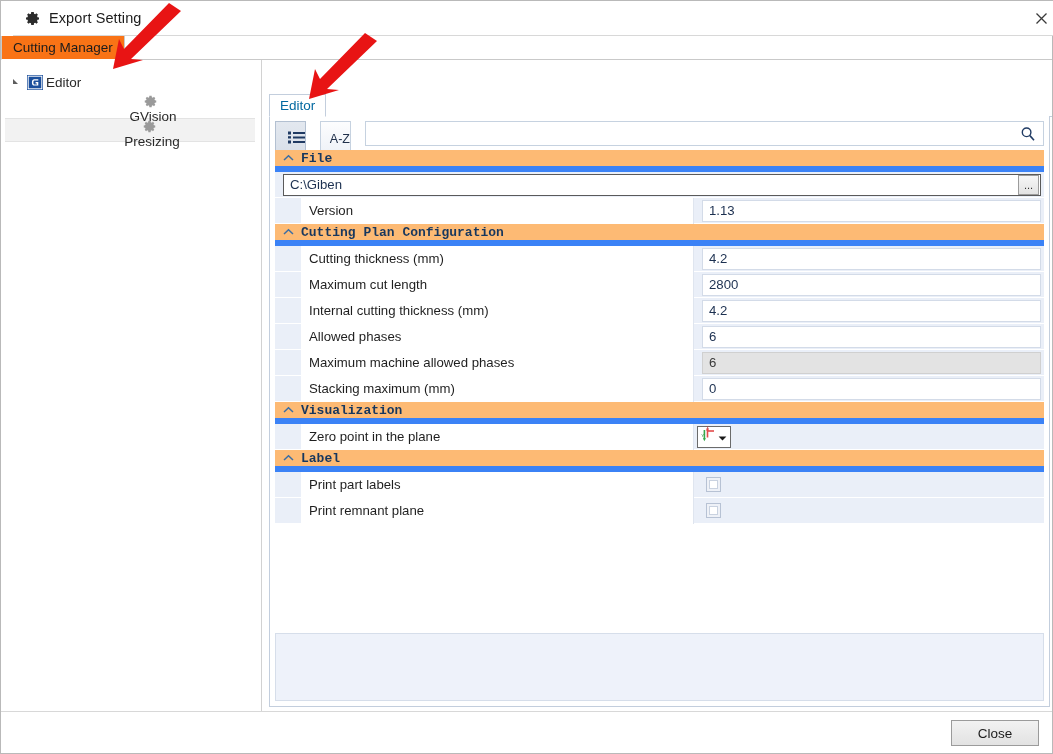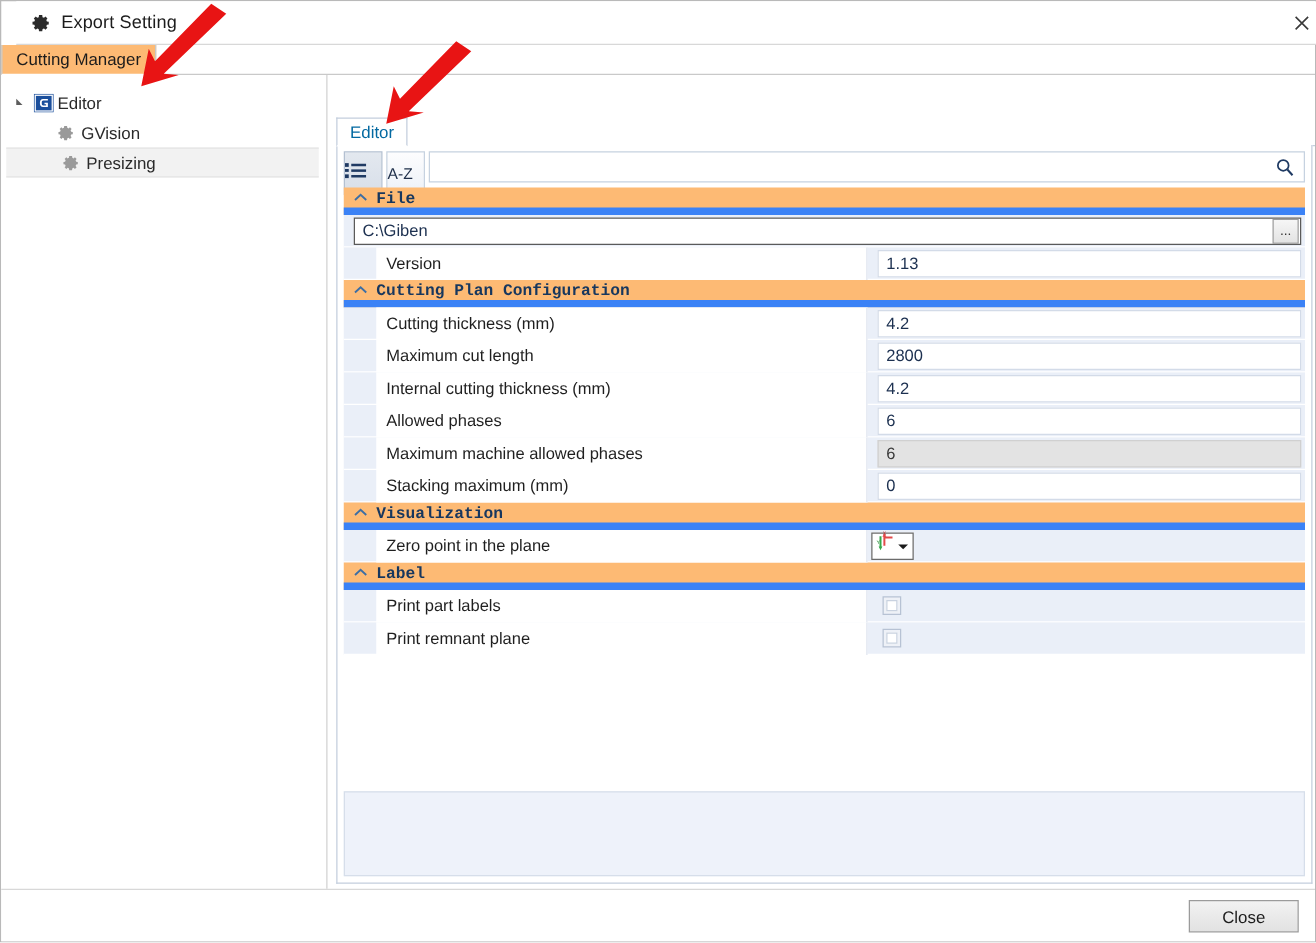--- a/index.html
+++ b/index.html
@@ -46,21 +46,21 @@
     position: absolute; left: 0; top: 35px;
     width: 1051px; height: 24px;
     background: #ffffff;
   }
   .outer-tab {
     position: absolute; left: 0; top: 0;
     height: 24px;
     padding: 0 11px;
     display: flex; align-items: center;
     font-size: 13.5px; color: #1c1c1c;
-    background: #fdba74;
+    background: #f97316;
     border-left: 1px solid #c9c9c9;
     border-right: 1px solid #c9c9c9;
     border-bottom: 1px solid #ffffff;
   }
   .outer-tabstrip::after {
     content: ""; position: absolute;
     left: 0; bottom: 0; width: 1051px; height: 1px;
     background: #c9c9c9;
   }
   .outer-tab { z-index: 2; }
@@ -79,21 +79,21 @@
     background: #ffffff;
     border-right: 1px solid #d2d2d2;
   }
   .tree-row {
     display: flex; align-items: center;
     height: 24px;
     font-size: 13.5px; color: #2a2a2a;
     cursor: default;
   }
   .tree-row.root { margin-top: 10px; padding-left: 9px; }
-  .tree-row.child { padding-left: 44px; }
+  .tree-row.child { padding-left: 44px; flex-direction: column; }
   .tree-row.selected {
     background: #f2f2f2;
     border-top: 1px solid #e3e3e3;
     border-bottom: 1px solid #e3e3e3;
     margin-left: 4px;
     width: 250px;
   }
   .expander {
     width: 14px; height: 14px;
     margin-right: 3px;
@@ -156,24 +156,24 @@
   }
 
   .pg-toolbar {
     position: relative;
     height: 25px;
     display: flex; align-items: stretch;
     margin-bottom: 4px;
   }
   .pg-btn {
     width: 31px; height: 35px;
-    display: flex; align-items: center; justify-content: flex-start;
+    display: flex; align-items: center; justify-content: flex-end;
     border: 1px solid #c6d2e0;
     background: linear-gradient(#fdfdfe, #edf1f7);
-    margin-right: 3px;
+    margin-right: 14px;
     cursor: default;
   }
   .pg-btn.pressed {
     background: linear-gradient(#e3e8ef, #d8dfe9);
     border-color: #b3c0d1;
   }
   .pg-btn .azlabel { font-size: 12.5px; color: #20304a; }
   .pg-search {
     flex: 1; position: relative;
     border: 1px solid #c6d2e0;

